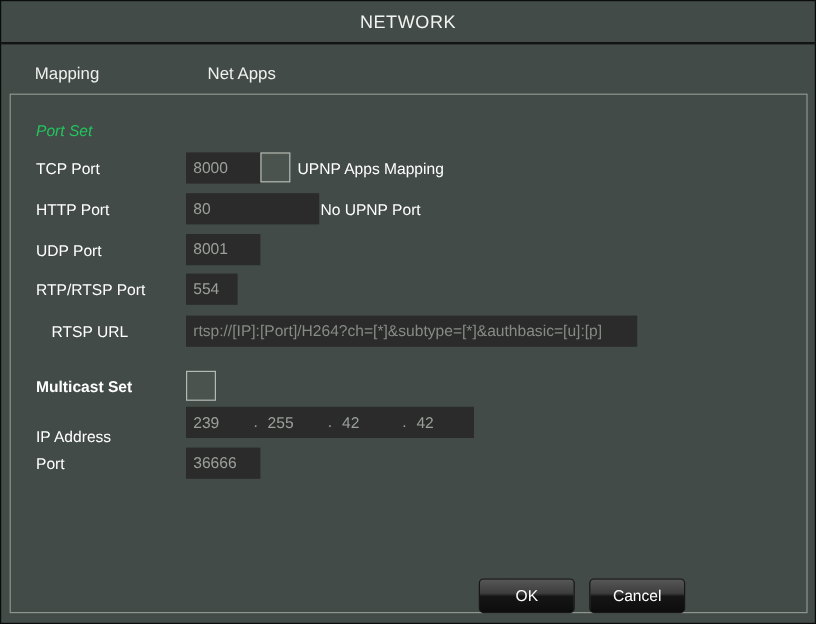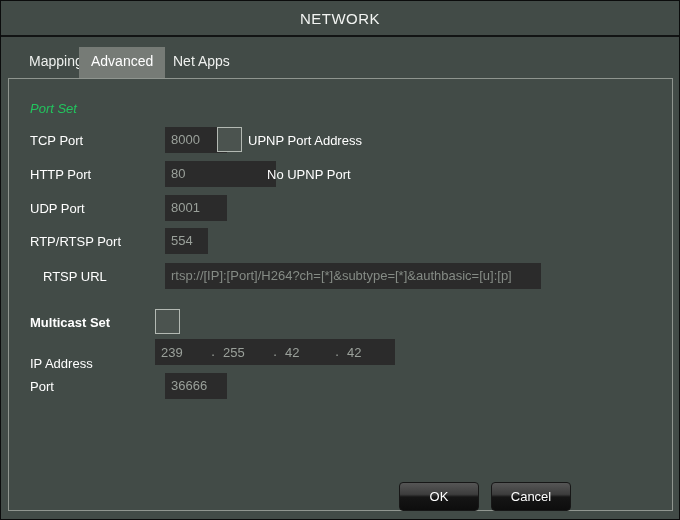--- a/index.html
+++ b/index.html
@@ -100,21 +100,20 @@
     box-sizing: border-box;
     background: #2b2b2b;
     border: none;
     color: #9aa09a;
     font-family: "Liberation Sans", sans-serif;
     font-size: 13px;
     padding: 0 6px;
     line-height: 26px;
     height: 26px;
     outline: none;
-    margin-left: 10px;
   }
   .field.readonly {
     color: #858b85;
   }
   .checkbox {
     position: absolute;
     width: 25px;
     height: 25px;
     box-sizing: border-box;
     border: 1px solid #b3b9b3;
@@ -171,32 +170,31 @@
 <body>
 
 <div class="window">
 
   <div class="titlebar">
     <div class="title-text">NETWORK</div>
   </div>
 
   <div class="tabstrip">
     <div class="tab" style="left:16px;">Mapping</div>
-    <div class="tab active" style="left:78px;">Advanced</div>
     <div class="tab" style="left:160px;">Net Apps</div>
   </div>
 
   <div class="panel">
 
     <div class="section-title">Port Set</div>
 
     <div class="row-label" style="top:54px;">TCP Port</div>
     <input class="field" style="left: 146px; top: 48px; width: 62px;" value="8000">
     <div class="checkbox" style="left:208px; top:48px;"></div>
-    <div class="side-label" style="left:239px; top:54px;">UPNP Port Address</div>
+    <div class="side-label" style="left:239px; top:54px;">UPNP Apps Mapping</div>
 
     <div class="row-label" style="top:88px;">HTTP Port</div>
     <input class="field" style="left: 146px; top: 82px; width: 111px;" value="80">
     <div class="side-label" style="left:258px; top:88px;">No UPNP Port</div>
 
     <div class="row-label" style="top:122px;">UDP Port</div>
     <input class="field" style="left: 146px; top: 116px; width: 62px;" value="8001">
 
     <div class="row-label" style="top:155px;">RTP/RTSP Port</div>
     <input class="field" style="left: 146px; top: 149px; width: 43px;" value="554">

